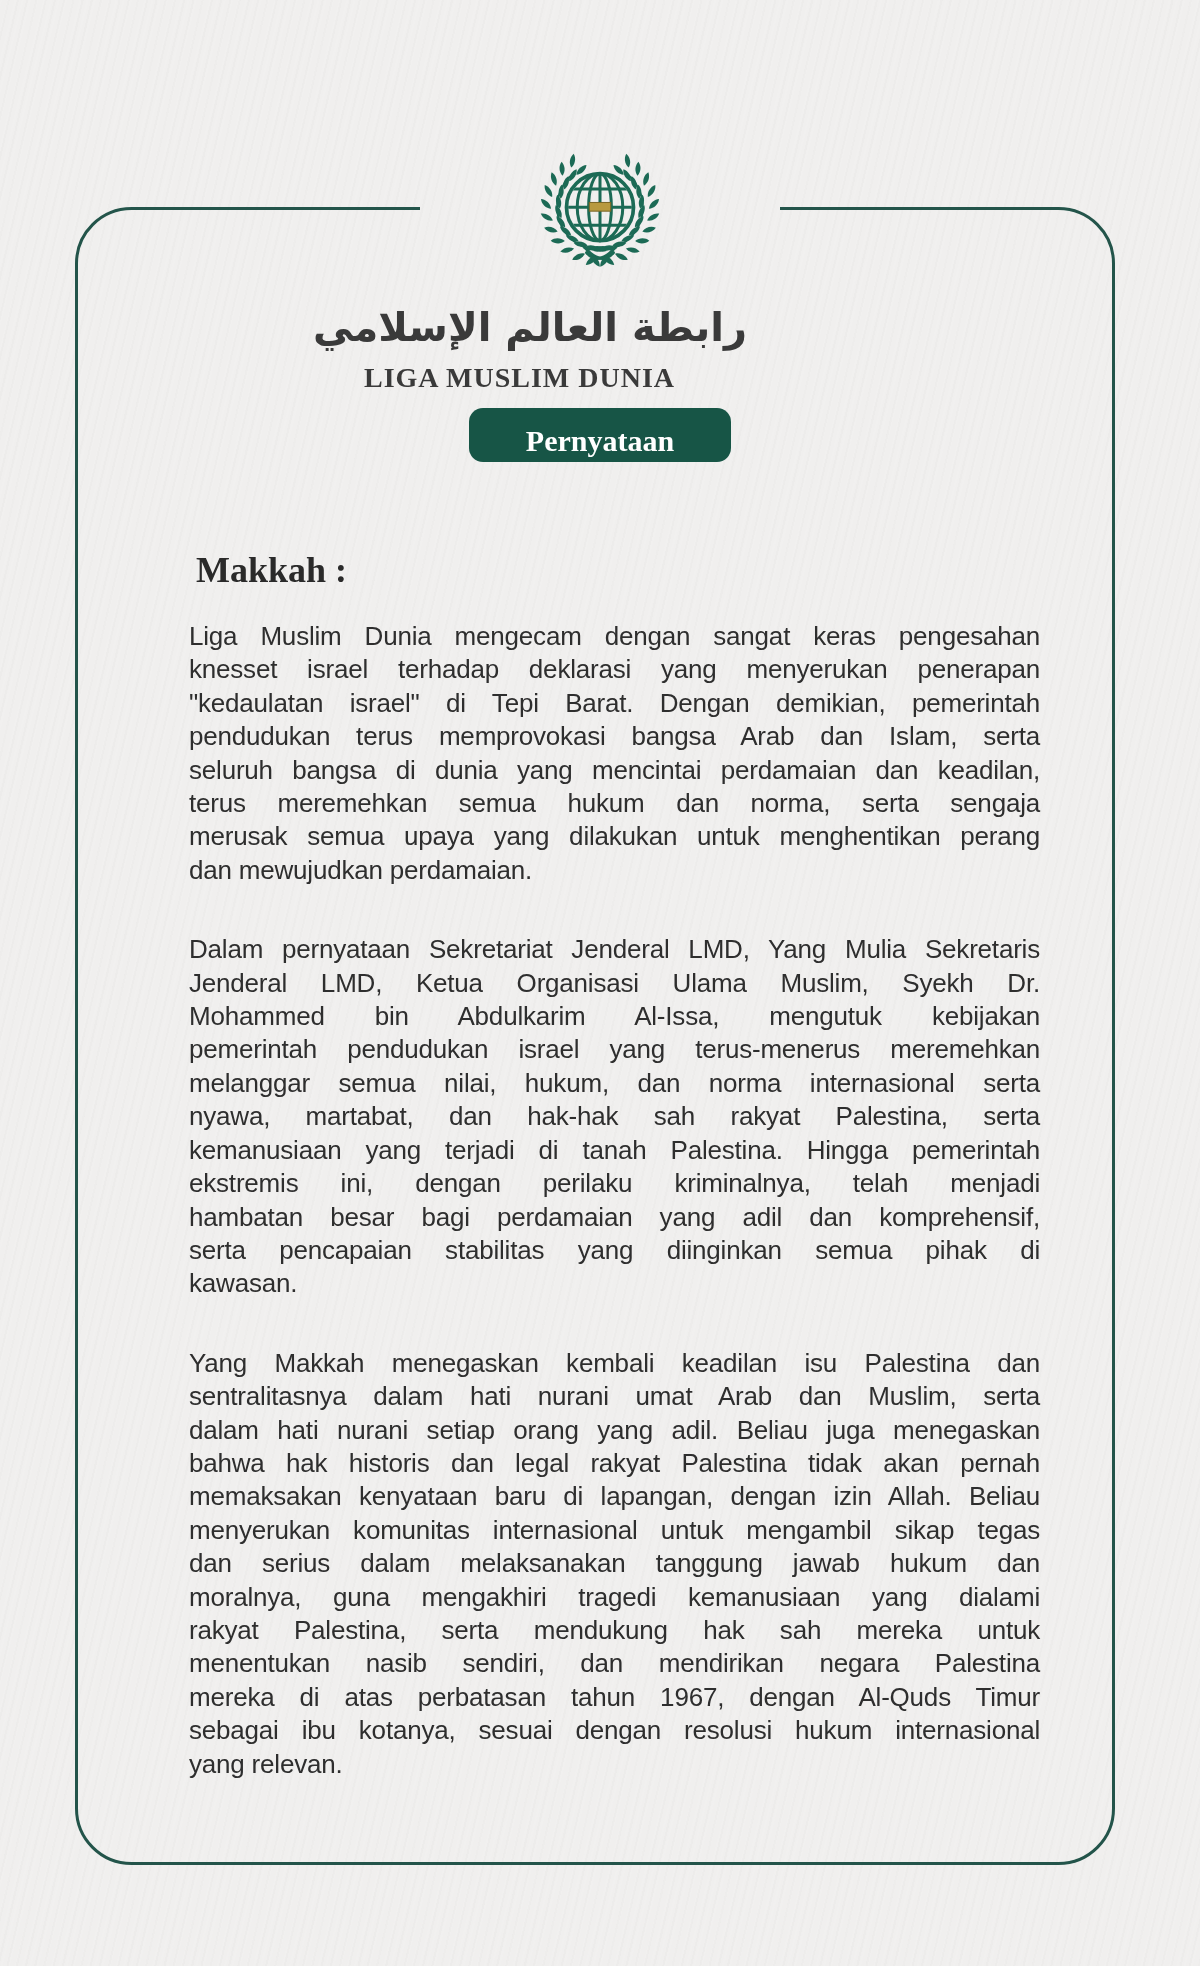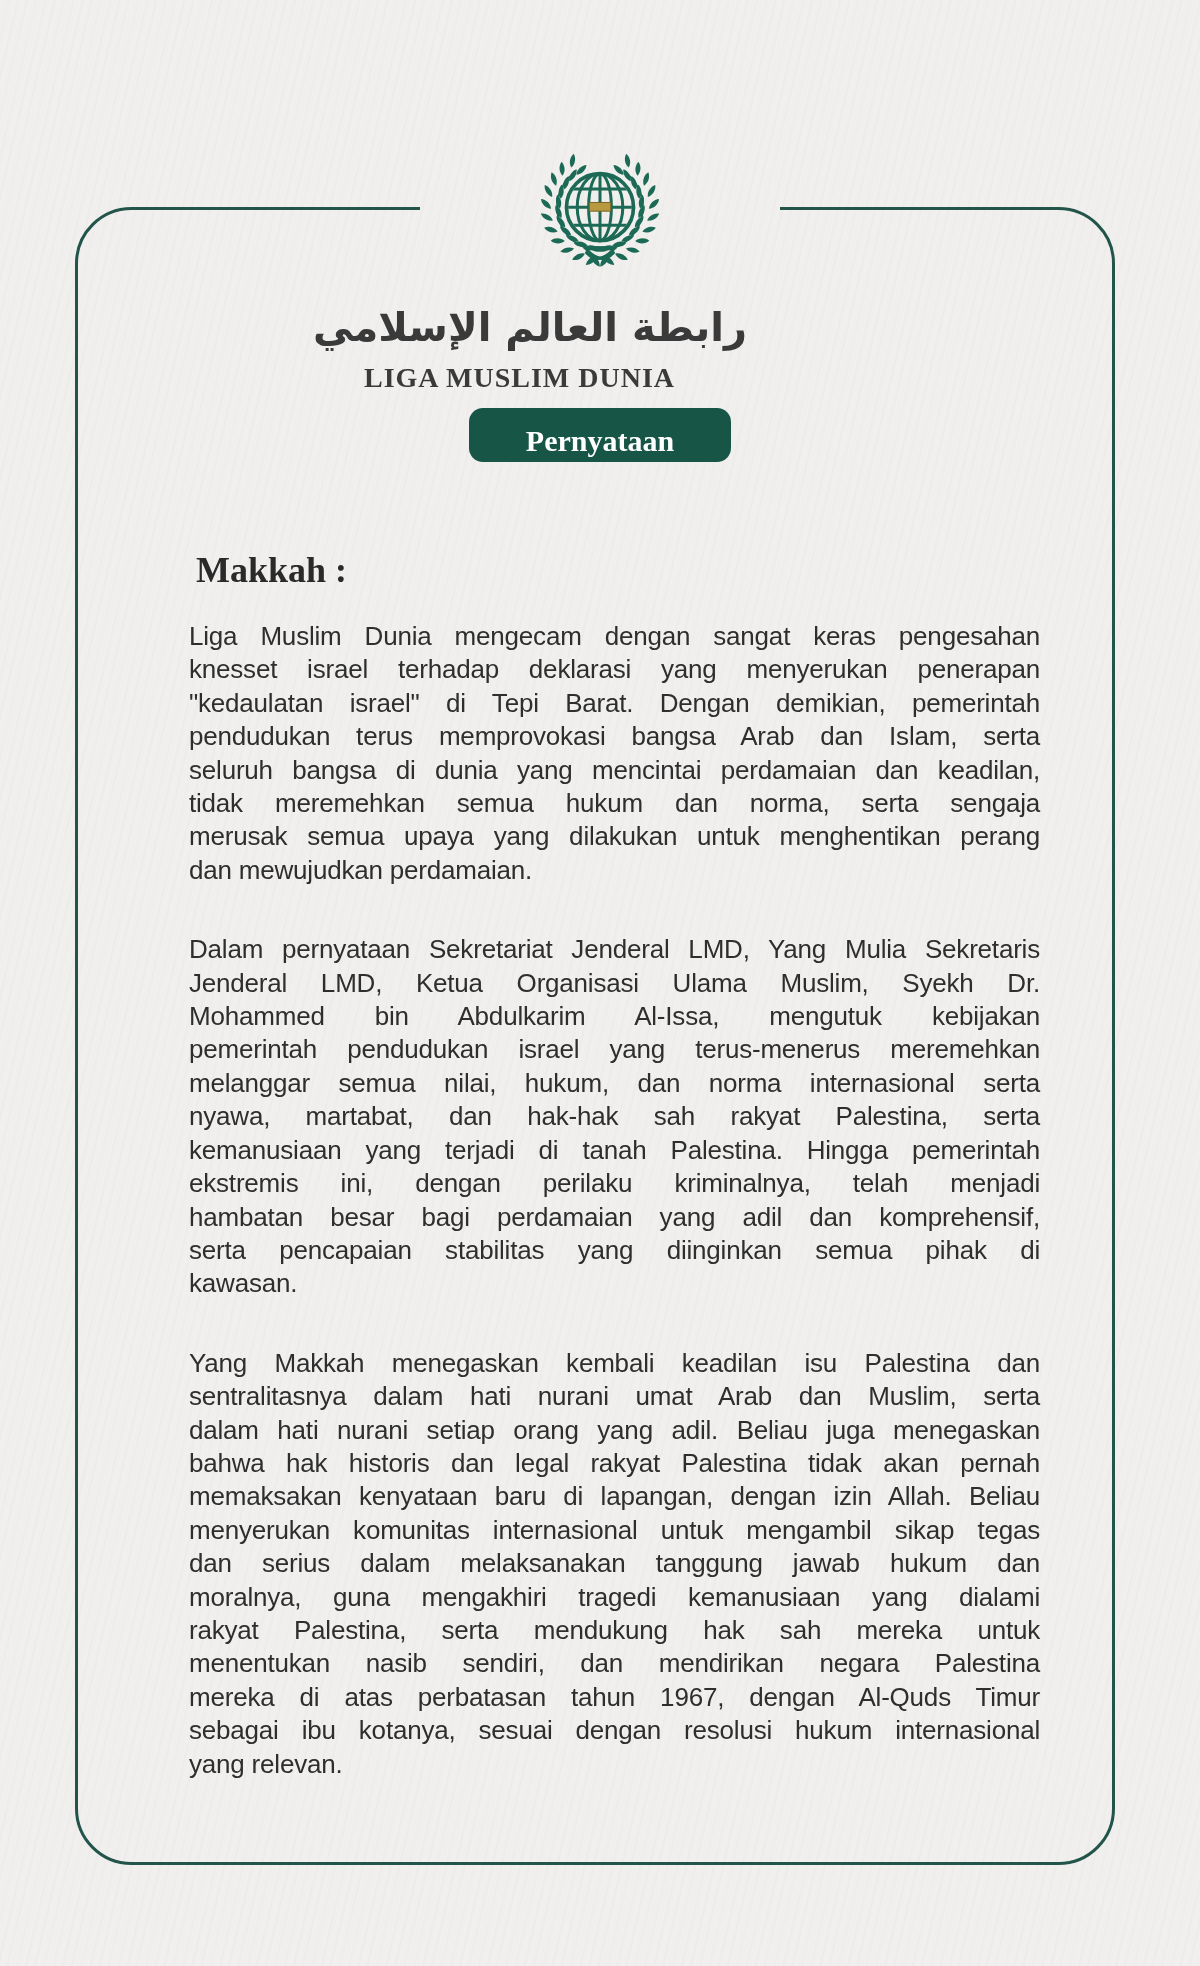--- a/index.html
+++ b/index.html
@@ -157,21 +157,21 @@
 
   <div class="dateline">Makkah :</div>
 
   <div class="statement-body">
       <div class="paragraph">
         <div class="line">Liga Muslim Dunia mengecam dengan sangat keras pengesahan</div>
         <div class="line">knesset israel terhadap deklarasi yang menyerukan penerapan</div>
         <div class="line">"kedaulatan israel" di Tepi Barat. Dengan demikian, pemerintah</div>
         <div class="line">pendudukan terus memprovokasi bangsa Arab dan Islam, serta</div>
         <div class="line">seluruh bangsa di dunia yang mencintai perdamaian dan keadilan,</div>
-        <div class="line">tidak meremehkan semua hukum dan norma, serta sengaja</div>
+        <div class="line">terus meremehkan semua hukum dan norma, serta sengaja</div>
         <div class="line">merusak semua upaya yang dilakukan untuk menghentikan perang</div>
         <div class="line line-last">dan mewujudkan perdamaian.</div>
       </div>
       <div class="paragraph">
         <div class="line">Dalam pernyataan Sekretariat Jenderal LMD, Yang Mulia Sekretaris</div>
         <div class="line">Jenderal LMD, Ketua Organisasi Ulama Muslim, Syekh Dr.</div>
         <div class="line">Mohammed bin Abdulkarim Al-Issa, mengutuk kebijakan</div>
         <div class="line">pemerintah pendudukan israel yang terus-menerus meremehkan</div>
         <div class="line">melanggar semua nilai, hukum, dan norma internasional serta</div>
         <div class="line">nyawa, martabat, dan hak-hak sah rakyat Palestina, serta</div>

